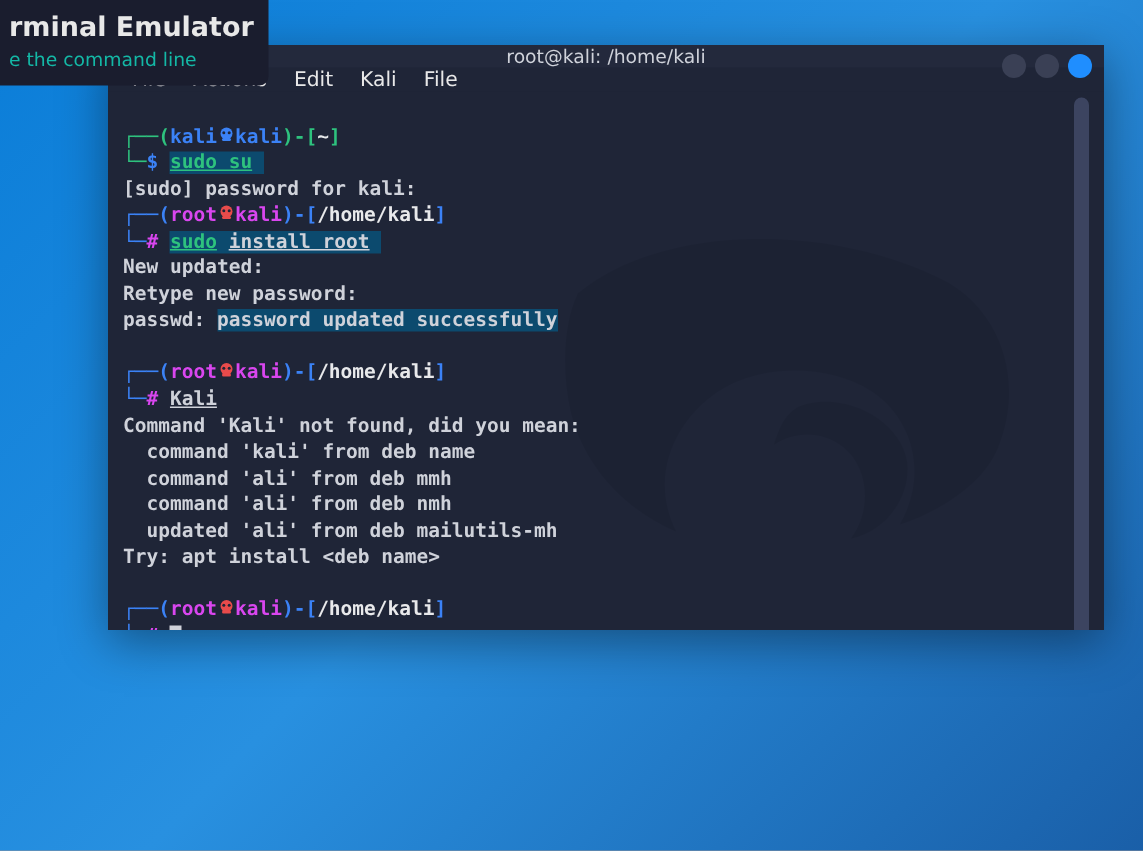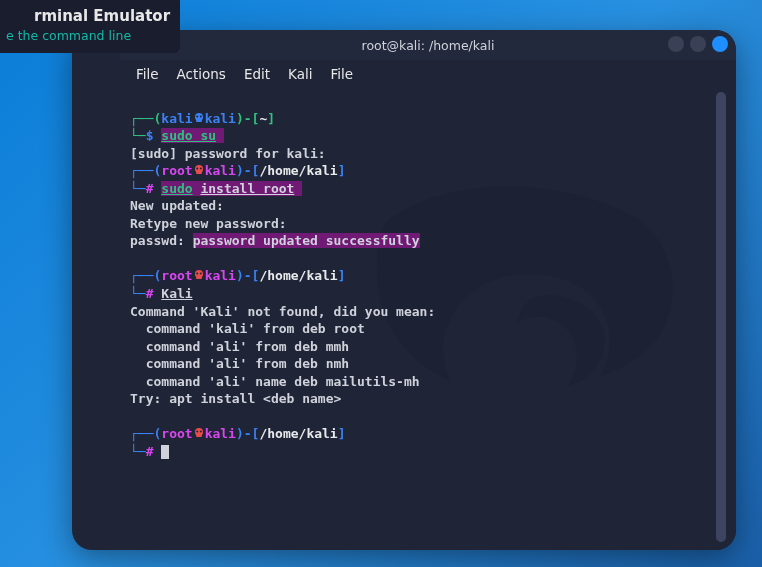--- a/index.html
+++ b/index.html
@@ -16,35 +16,34 @@
     top: 0;
     left: 0;
     background: #1a1d2e;
     color: #e8e8e8;
     padding: 6px 10px 8px 6px;
     font-size: 13px;
     border-radius: 0 0 6px 0;
     line-height: 1.4;
     z-index: 5;
   }
-  .tooltip-title { font-weight: 600; font-size: 15px; margin-left: 28px; }
+  .tooltip-title { font-weight: 600; font-size: 18px; }
   .tooltip-sub { font-size: 12.5px; color: #14b8a6; }
   .window {
     position: absolute;
     left: 72px;
     top: 30px;
     width: 664px;
-    height: 520px;
+    height: 390px;
     background: #1f2537;
-    border-radius: 20px;
+    border-radius: 0;
     box-shadow: 0 8px 30px rgba(0,0,0,0.4);
     display: flex;
     flex-direction: column;
     overflow: hidden;
-    padding-left: 48px;
   }
   .titlebar {
     height: 30px;
     background: #23293c;
     display: flex;
     align-items: center;
     justify-content: center;
     position: relative;
     color: #cfd2da;
     font-size: 12.5px;
@@ -110,21 +109,21 @@
     height: 100%;
     background: #3c4460;
     border-radius: 5px;
   }
   .c-green { color: #2ec27e; font-weight: bold; }
   .c-blue  { color: #3b82f6; font-weight: bold; }
   .c-red   { color: #d946ef; font-weight: bold; }
   .c-white { color: #e8e9eb; font-weight: bold; }
   .c-text  { color: #cfd2da; font-weight: bold; }
   .ul { text-decoration: underline; }
-  .hl { background: #701a75; }
+  .hl { background: #0c4a6e; }
   .cursor {
     display: inline-block;
     width: 8px;
     height: 14px;
     background: #cfd2da;
     vertical-align: middle;
   }
   .skull {
     display: inline-block;
     width: 12px;
@@ -184,24 +183,24 @@
 <span class="c-text">passwd: </span><span class="hl c-text">password updated successfully</span>
 
 <span class="c-blue">┌──(</span><span class="c-red">root</span><svg class="skull" viewBox="0 0 12 12">
           <circle cx="6" cy="5" r="4" fill="#e84b4b"></circle>
           <rect x="3" y="8" width="6" height="2" rx="1" fill="#e84b4b"></rect>
           <circle cx="4.2" cy="4.5" r="1" fill="#1f2537"></circle>
           <circle cx="7.8" cy="4.5" r="1" fill="#1f2537"></circle>
         </svg><span class="c-red">kali</span><span class="c-blue">)-[</span><span class="c-white">/home/kali</span><span class="c-blue">]</span>
 <span class="c-blue">└─</span><span class="c-red">#</span> <span class="c-text ul">Kali</span>
 <span class="c-text">Command 'Kali' not found, did you mean:</span>
-<span class="c-text">  command 'kali' from deb root</span>
+<span class="c-text">  command 'kali' from deb name</span>
 <span class="c-text">  command 'ali' from deb mmh</span>
 <span class="c-text">  command 'ali' from deb nmh</span>
-<span class="c-text">  command 'ali' name deb mailutils-mh</span>
+<span class="c-text">  updated 'ali' from deb mailutils-mh</span>
 <span class="c-text">Try: apt install &lt;deb name&gt;</span>
 
 <span class="c-blue">┌──(</span><span class="c-red">root</span><svg class="skull" viewBox="0 0 12 12">
           <circle cx="6" cy="5" r="4" fill="#e84b4b"></circle>
           <rect x="3" y="8" width="6" height="2" rx="1" fill="#e84b4b"></rect>
           <circle cx="4.2" cy="4.5" r="1" fill="#1f2537"></circle>
           <circle cx="7.8" cy="4.5" r="1" fill="#1f2537"></circle>
         </svg><span class="c-red">kali</span><span class="c-blue">)-[</span><span class="c-white">/home/kali</span><span class="c-blue">]</span>
 <span class="c-blue">└─</span><span class="c-red">#</span> <span class="cursor"></span>
 </div>

